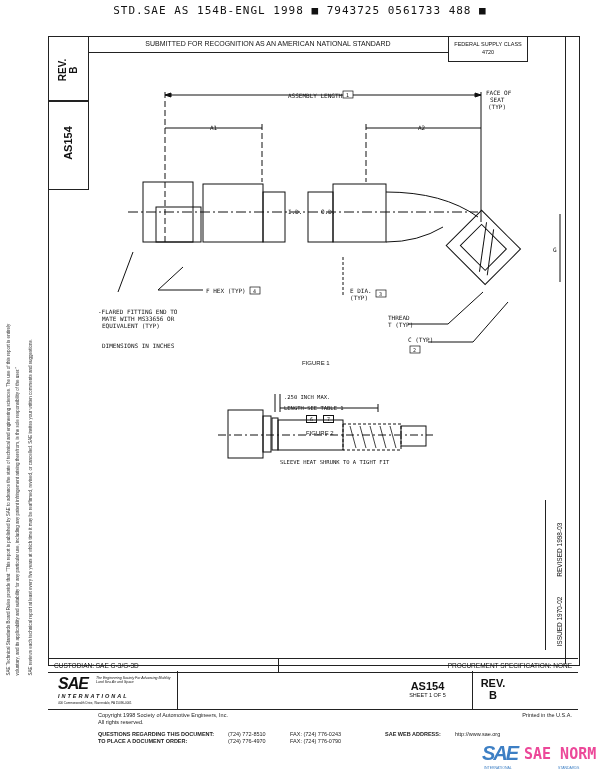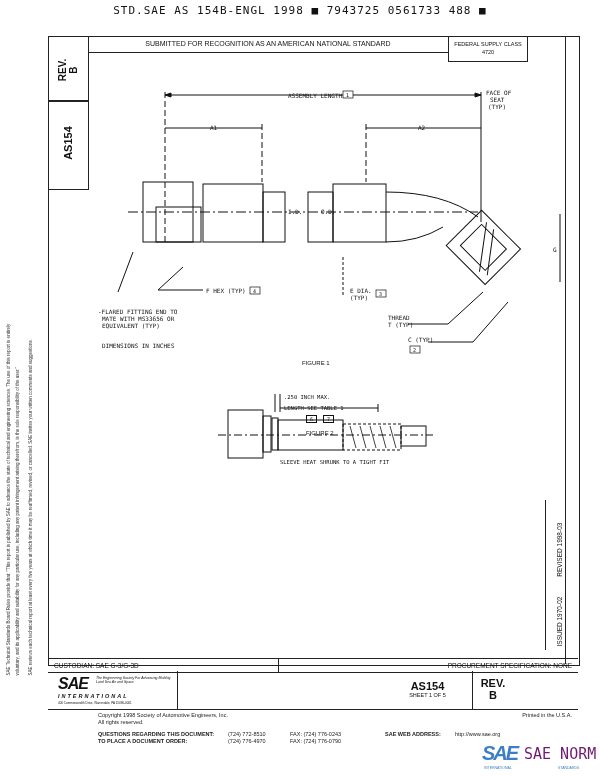--- a/index.html
+++ b/index.html
@@ -198,16 +198,16 @@
 <div class="abs foot" style="left:98px;top:738px;font-weight:bold;">TO PLACE A DOCUMENT ORDER:</div>
 <div class="abs foot" style="left:228px;top:731px;">(724) 772-8510</div>
 <div class="abs foot" style="left:228px;top:738px;">(724) 776-4970</div>
 <div class="abs foot" style="left:290px;top:731px;">FAX: (724) 776-0243</div>
 <div class="abs foot" style="left:290px;top:738px;">FAX: (724) 776-0790</div>
 <div class="abs foot" style="left:385px;top:731px;font-weight:bold;">SAE WEB ADDRESS:</div>
 <div class="abs foot" style="left:455px;top:731px;">http://www.sae.org</div>
 
 <div class="abs sae-badge">
   <div class="abs" style="left:2px;top:0;font-size:20px;font-weight:bold;font-style:italic;color:#3d7fc4;letter-spacing:-2px;">SAE</div>
-  <div class="abs" style="left:44px;top:3px;font-size:15px;font-weight:normal;color:#701a75;font-family:'DejaVu Sans Mono',monospace;">SAE NORM</div>
+  <div class="abs" style="left:44px;top:3px;font-size:15px;font-weight:bold;color:#ec4899;font-family:'DejaVu Sans Mono',monospace;">SAE NORM</div>
   <div class="abs" style="left:4px;top:24px;font-size:3.5px;color:#3d7fc4;">INTERNATIONAL</div>
   <div class="abs" style="left:78px;top:24px;font-size:3.5px;color:#3d7fc4;">STANDARDS</div>
 </div>
 
 </body></html>

